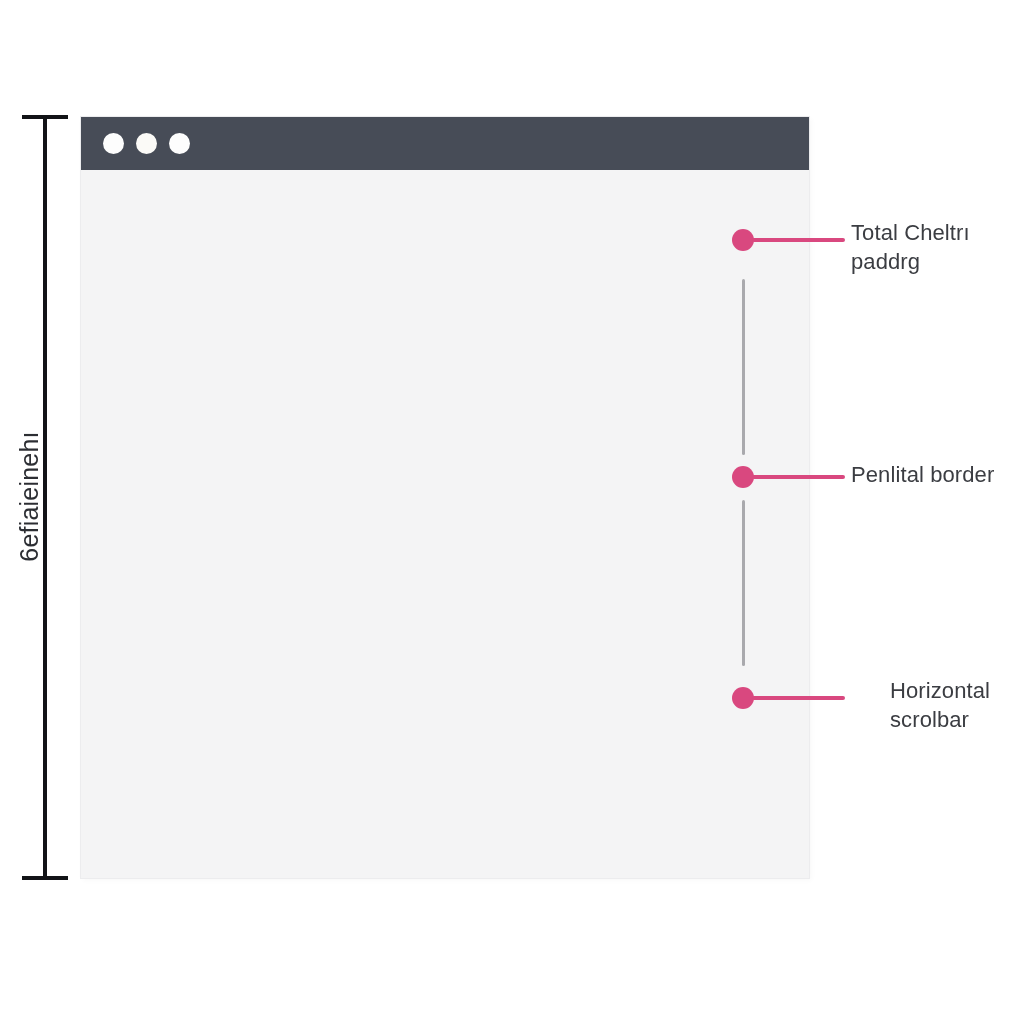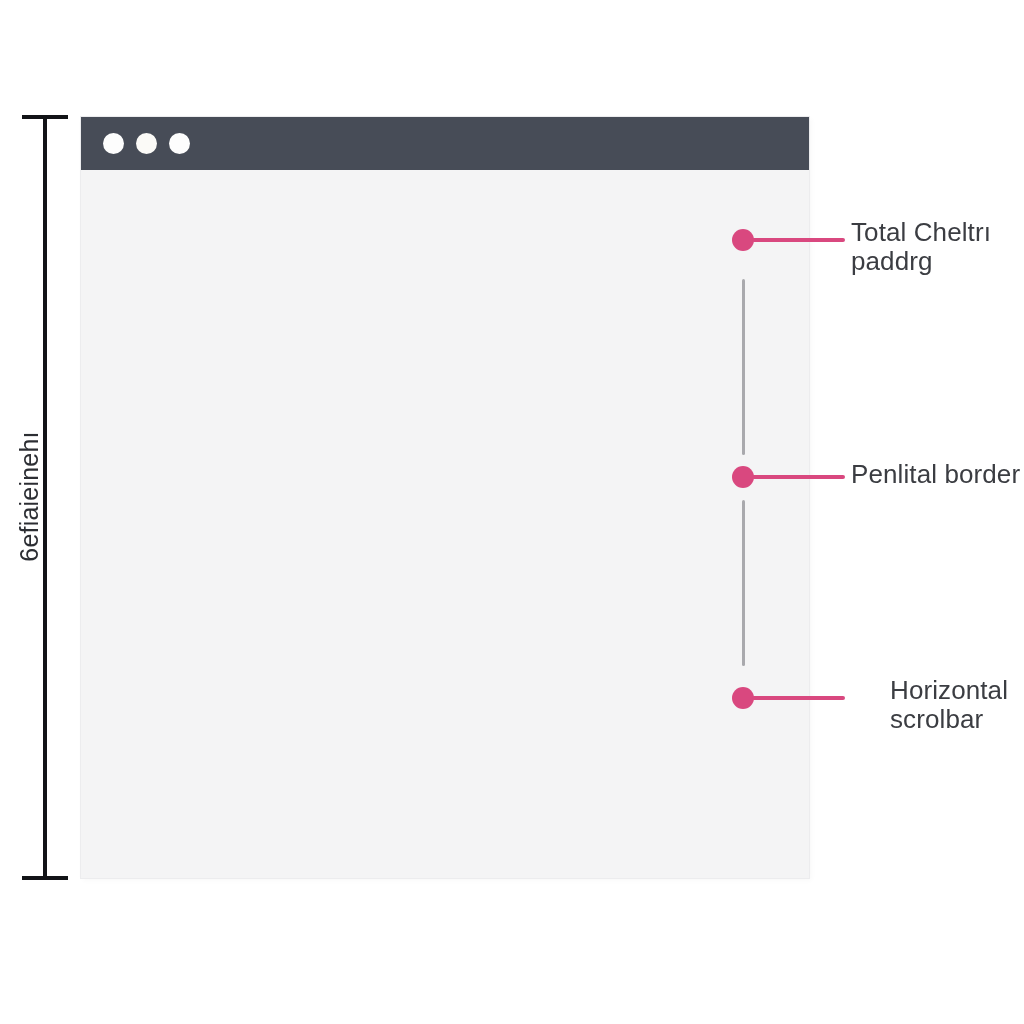--- a/index.html
+++ b/index.html
@@ -135,21 +135,21 @@
   .anno .leader {
     position: absolute;
     left: 752px;
     top: -2px;
     height: 3.5px;
     background: #d9487f;
     border-radius: 2px;
   }
   .anno .caption {
     position: absolute;
-    font-size: 26px;
+    font-size: 22px;
     line-height: 29px;
     color: #3b3d42;
     letter-spacing: 0.1px;
     white-space: pre-line;
   }
 
   .anno.a1 { top: 240px; }
   .anno.a1 .leader { width: 93px; }
   .anno.a1 .caption { left: 851px; top: -22px; width: 170px; }
 

